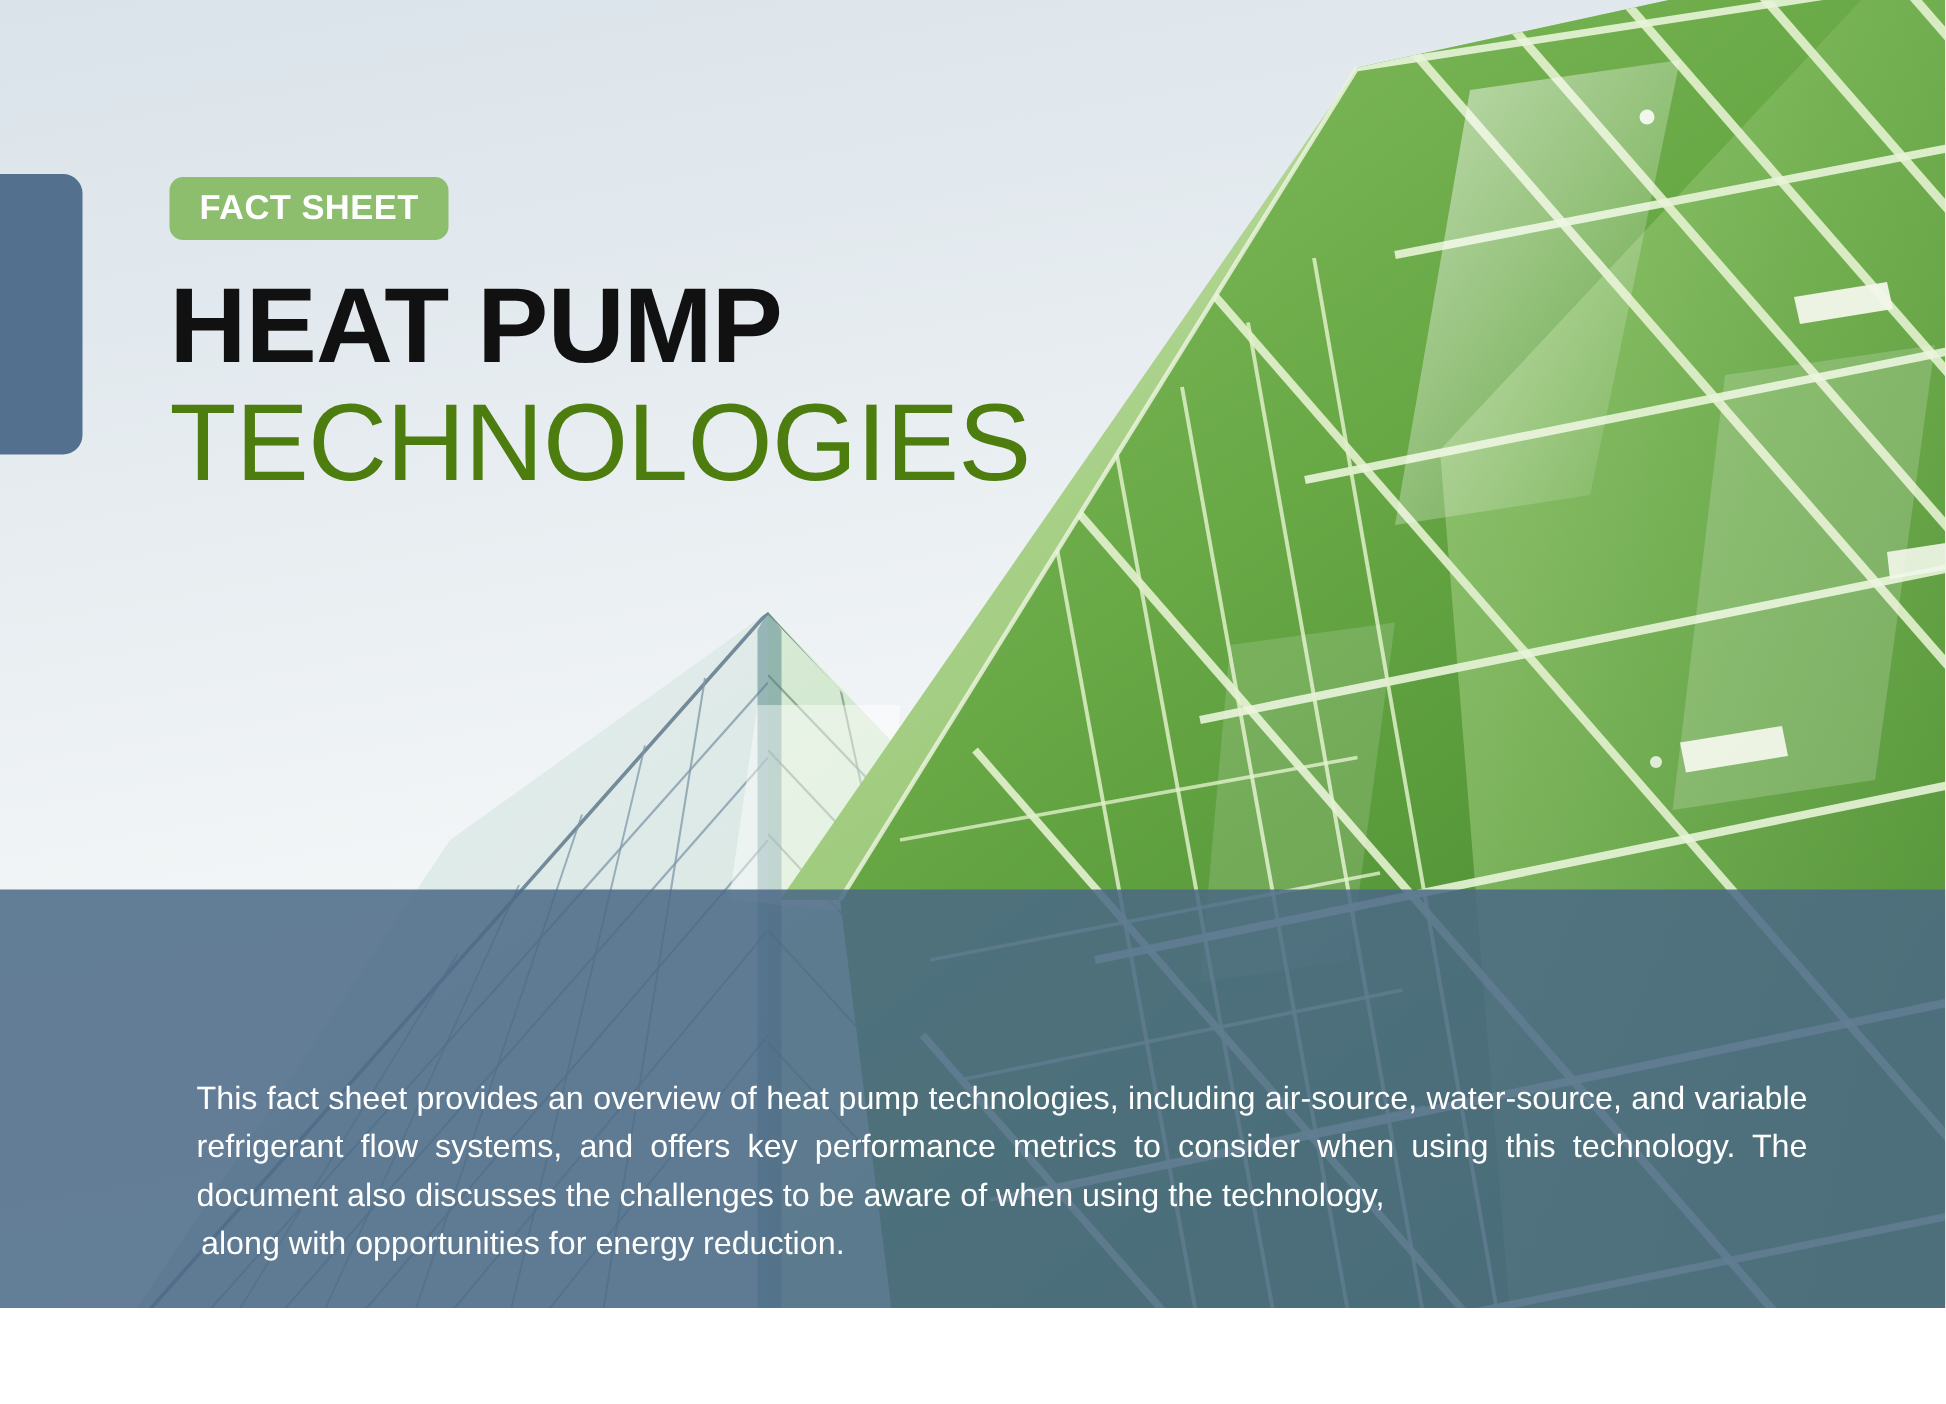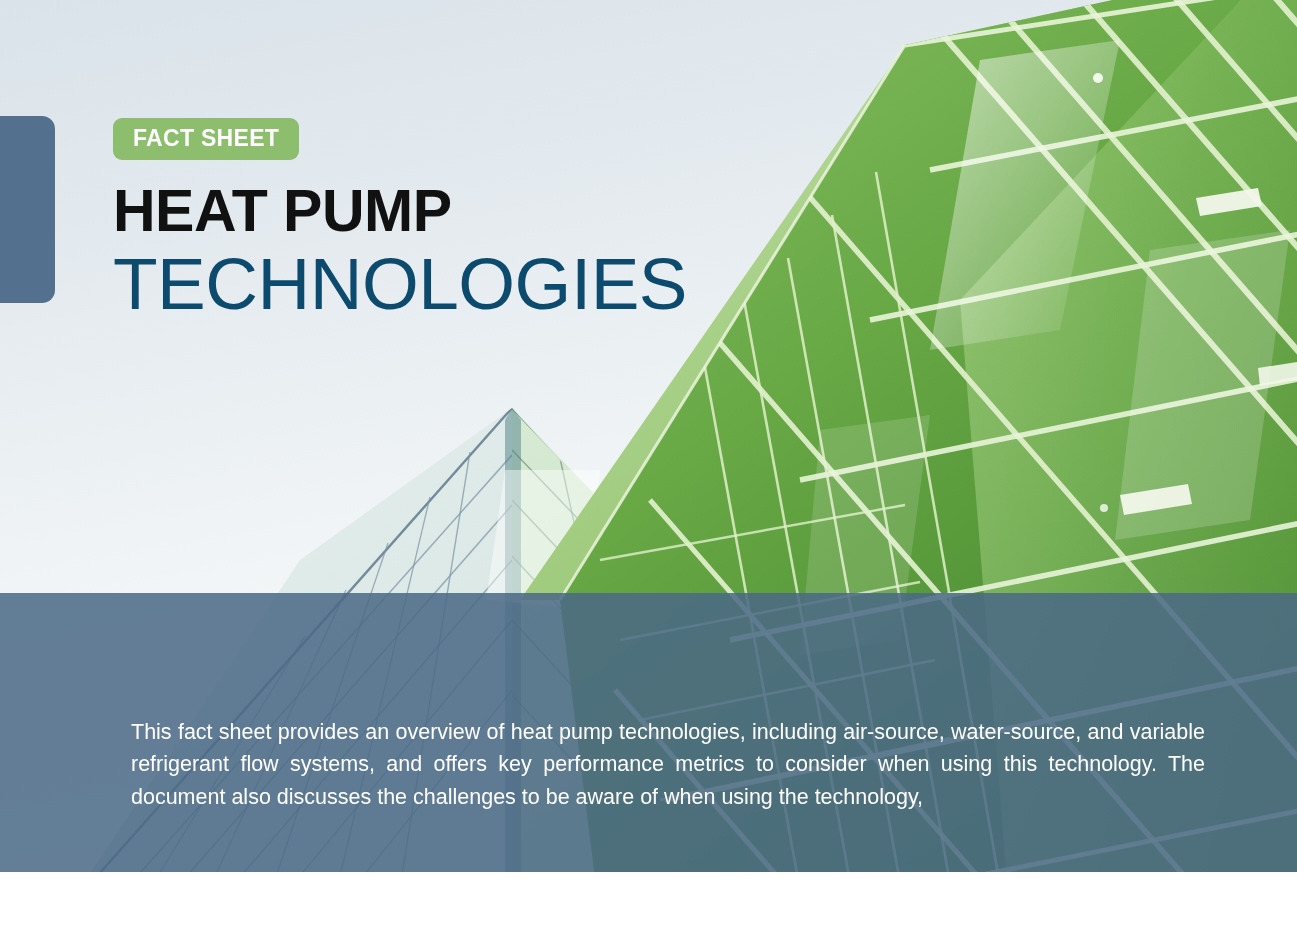--- a/index.html
+++ b/index.html
@@ -71,34 +71,34 @@
     color: #ffffff;
     font-size: 23px;
     font-weight: bold;
     letter-spacing: 0.3px;
     padding: 9px 20px 10px 20px;
     border-radius: 9px;
     line-height: 1;
   }
   .title-main {
     margin: 22px 0 0 0;
-    font-size: 59px;
+    font-size: 71px;
     font-weight: bold;
     letter-spacing: -0.5px;
     line-height: 1.0;
     color: #111111;
     white-space: nowrap;
   }
   .title-sub {
     margin: 6px 0 0 0;
     font-size: 73px;
     font-weight: 300;
     letter-spacing: -0.5px;
     line-height: 1.0;
-    color: #0c4a6e;
+    color: #4d7c0f;
     white-space: nowrap;
   }
 
   
   .summary {
     position: absolute;
     left: 113px;
     top: 698px;
     width: 1074px;
     margin: 18px;
@@ -286,15 +286,16 @@
   <div class="side-tab"></div>
 
   <div class="header-block">
     <div class="badge">FACT SHEET</div>
     <h1 class="title-main">HEAT PUMP</h1>
     <h2 class="title-sub">TECHNOLOGIES</h2>
   </div>
 
   <p class="summary">
     <span>This fact sheet provides an overview of heat pump technologies, including air-source, water-source, and variable refrigerant flow systems, and offers key performance metrics to consider when using this technology. The document also discusses the challenges to be aware of when using the technology,</span>
+    <span class="last-line">along with opportunities for energy reduction.</span>
   </p>
 
 </div>
 
 </body></html>

